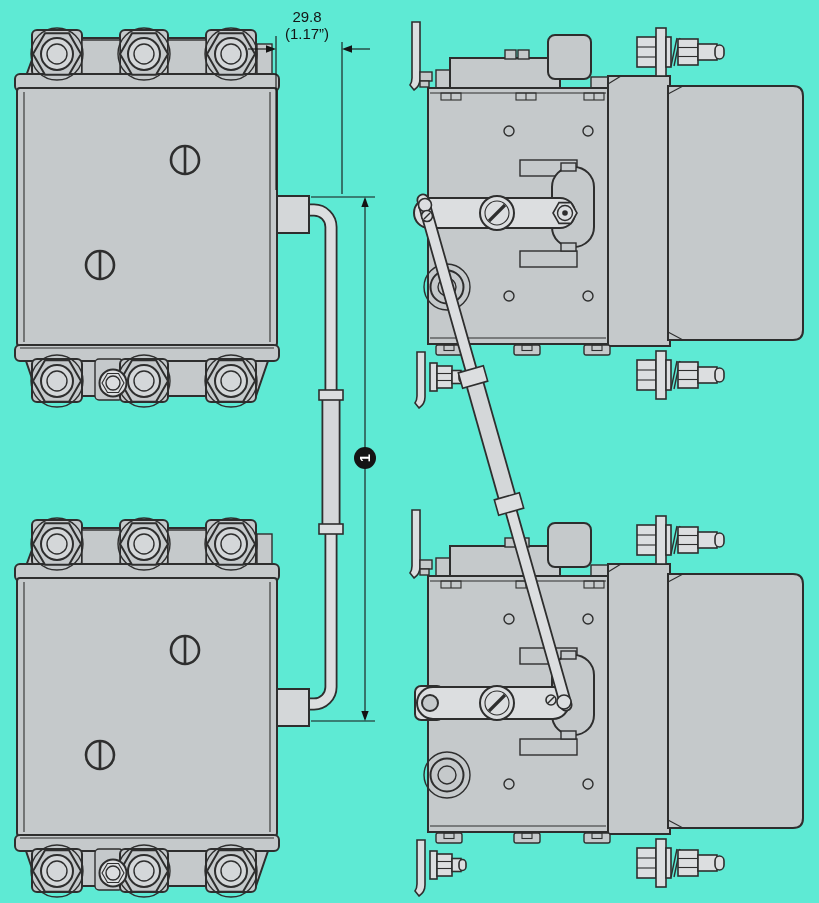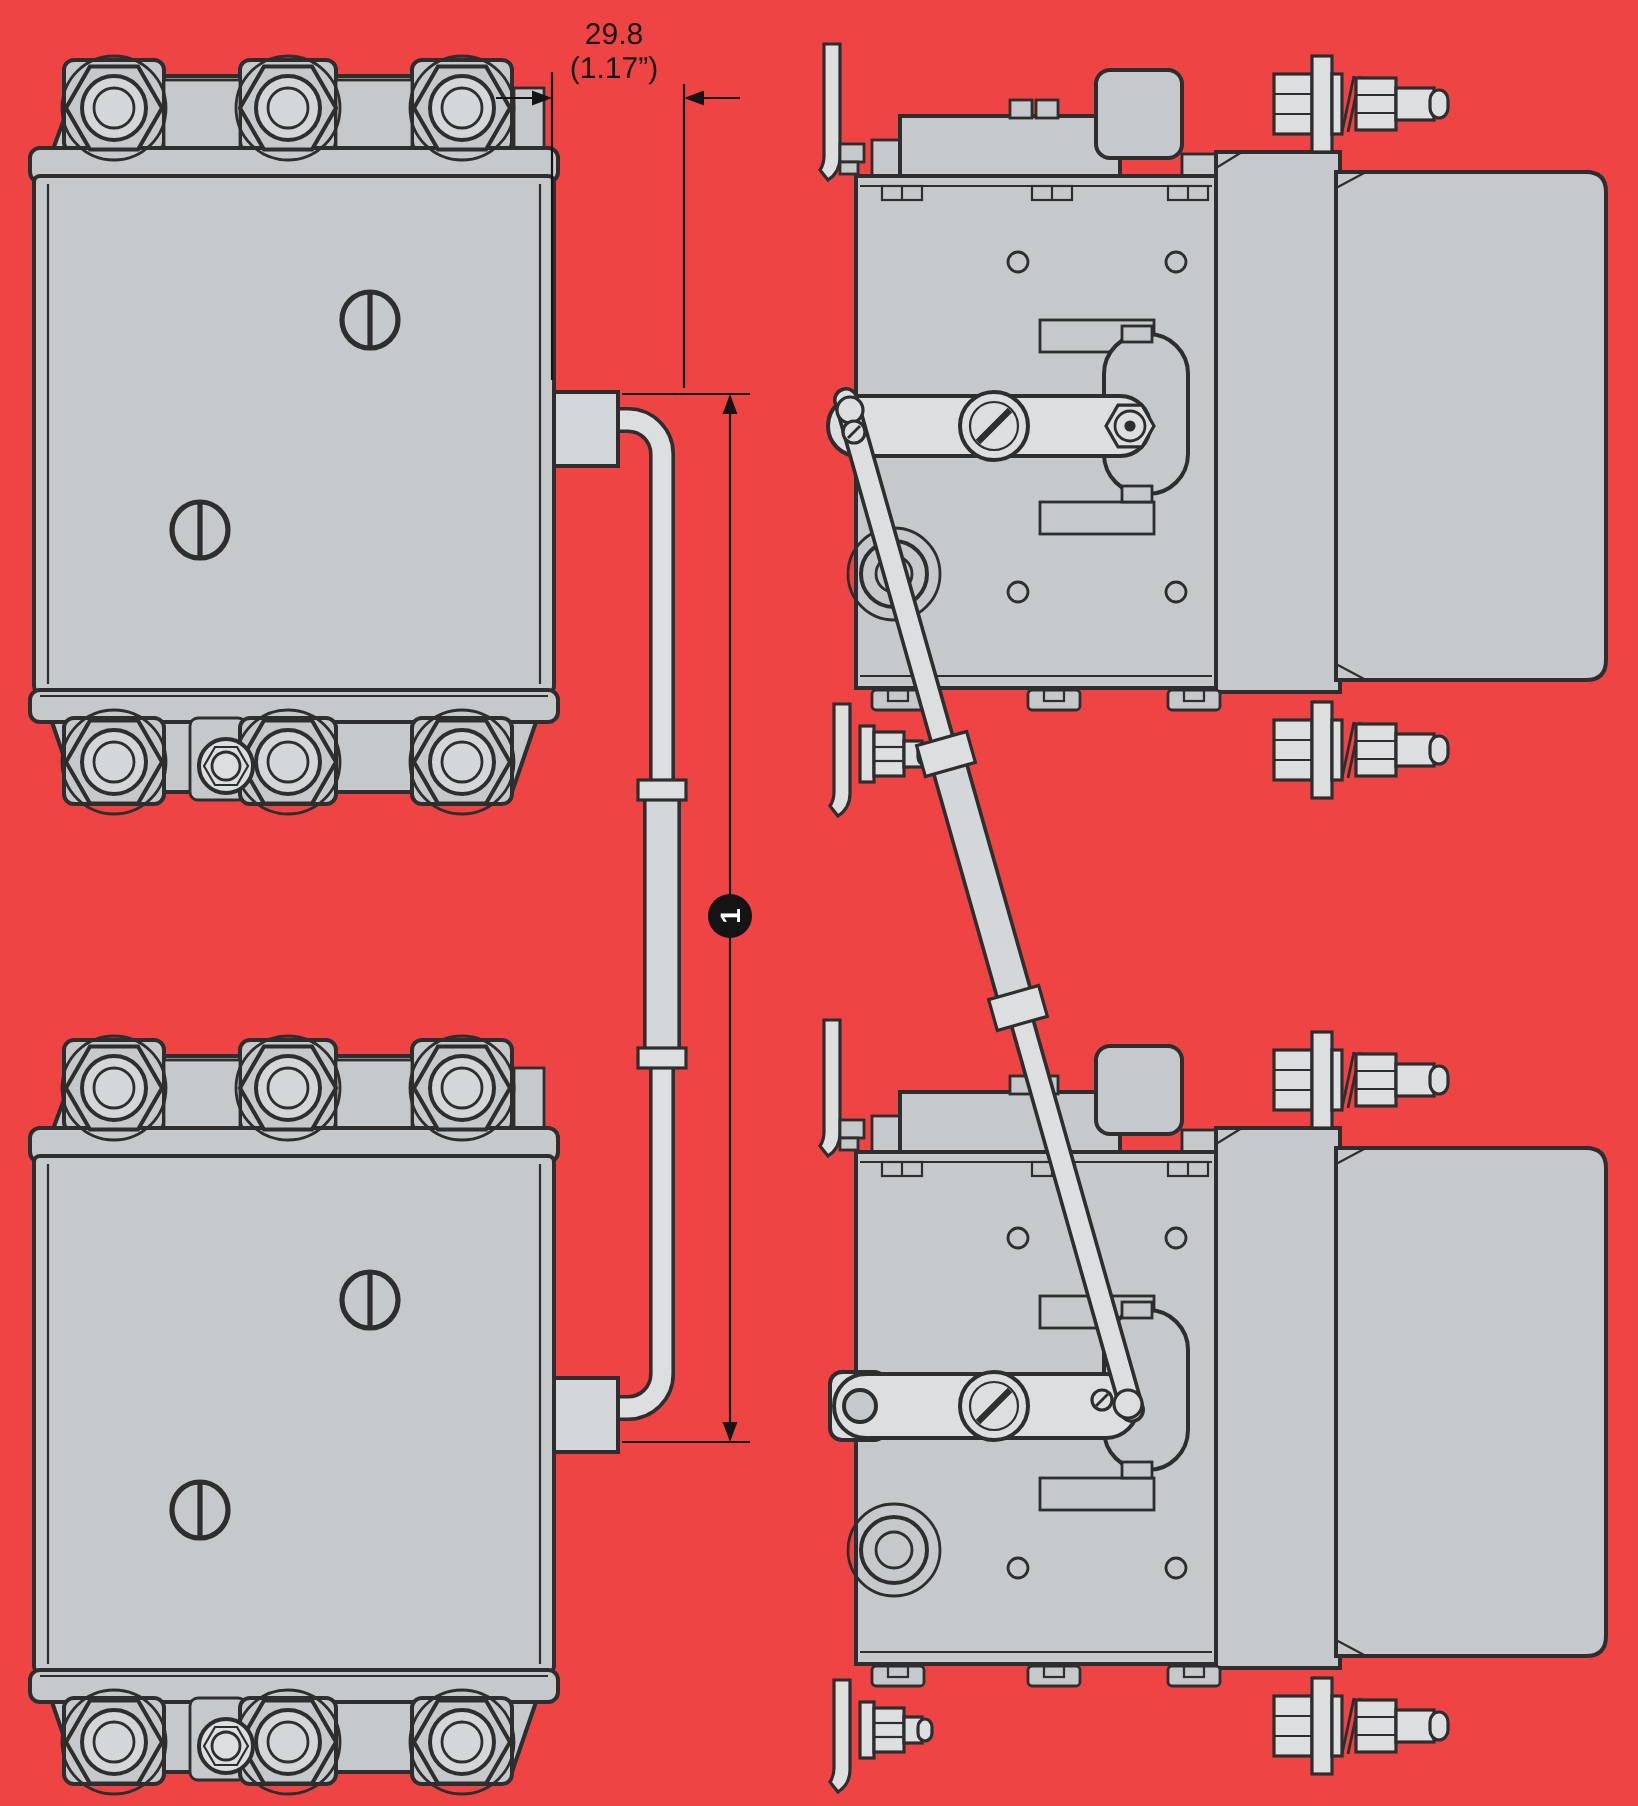--- a/index.html
+++ b/index.html
@@ -1,16 +1,16 @@
 <!DOCTYPE html>
 <html><head>
 <meta charset="utf-8">
 <style>
   html,body{margin:0;padding:0;background:#ffffff;}
-  .stage{position:relative;width:819px;height:903px;background:#ef4444;overflow:hidden;
+  .stage{position:relative;width:819px;height:903px;background:#5eead4;overflow:hidden;
          font-family:"Liberation Sans",sans-serif;}
   svg{display:block;}
   .f1 {fill:#c5c9cb;stroke:#2e2e2e;stroke-width:2;}
   .f1t{fill:#c5c9cb;stroke:#2e2e2e;stroke-width:1.4;}
   .f2 {fill:#dcdee0;stroke:#2e2e2e;stroke-width:1.6;}
   .f2b{fill:#dcdee0;stroke:#2e2e2e;stroke-width:2;}
   .f3 {fill:#d4d7d9;stroke:#2e2e2e;stroke-width:2;}
   .o26{fill:none;stroke:#2e2e2e;stroke-width:2.6;}
   .ln1{fill:none;stroke:#2e2e2e;stroke-width:1.1;}
   .ln14{fill:none;stroke:#2e2e2e;stroke-width:1.4;}

